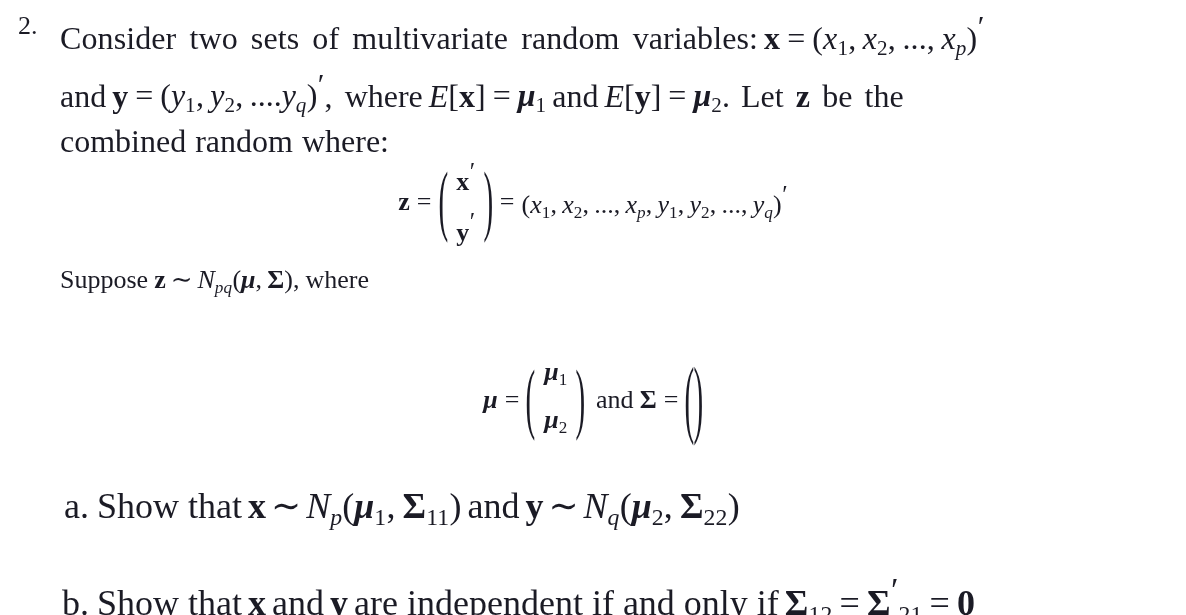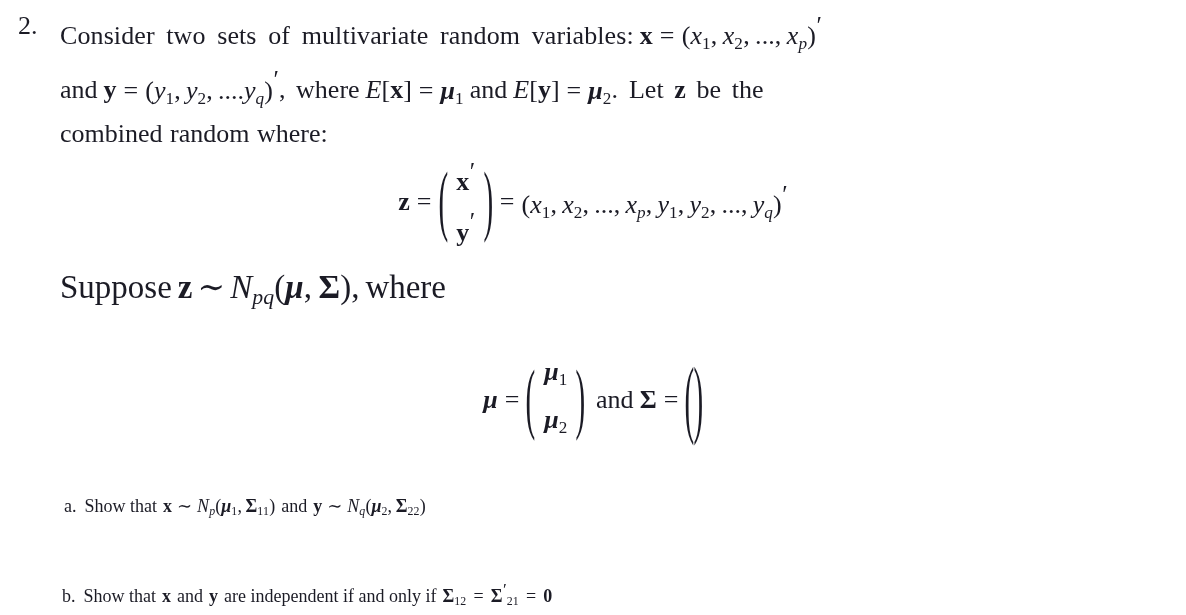--- a/index.html
+++ b/index.html
@@ -72,21 +72,21 @@
   }
   .num-label {
     position: absolute;
     left: 0;
     top: 0;
     font-size: 26px;
     line-height: 36px;
   }
   .para {
     margin-left: 42px;
-    font-size: 26px;
+    font-size: 32px;
     line-height: 36px;
     text-align: justify;
     text-justify: inter-word;
   }
   .para .line {
     display: block;
     white-space: nowrap;
   }
   .l1 { letter-spacing: 0.1px; word-spacing: 5.0px; }
   .l2 { word-spacing: 4.2px; }
@@ -143,31 +143,31 @@
 
   .paren-wrap {
     display: inline-flex;
     align-items: center;
   }
 
   
   .suppose {
     position: absolute;
     left: 60px;
-    top: 269px;
-    font-size: 33px;
+    top: 262px;
+    font-size: 26px;
     line-height: 36px;
     white-space: nowrap;
     text-align: right;
   }
 
   
   .subpart {
     position: absolute;
-    font-size: 18px;
+    font-size: 36px;
     line-height: 36px;
     white-space: nowrap;
   }
   #part-a { left: 64px; top: 488px; }
   #part-b { left: 62px; top: 572px; }
 
   .sublabel { font-style: normal; margin-right: 8px; }
 </style>
 </head>
 <body>

